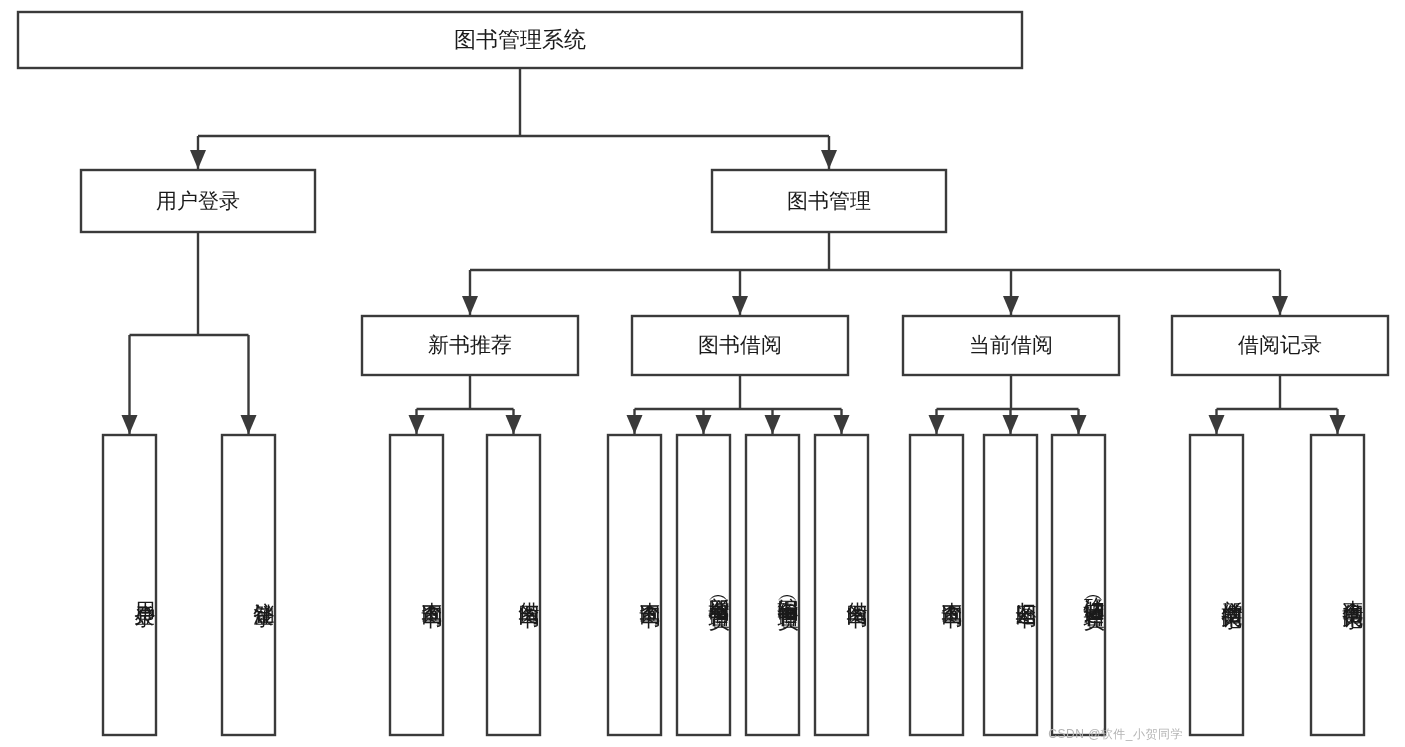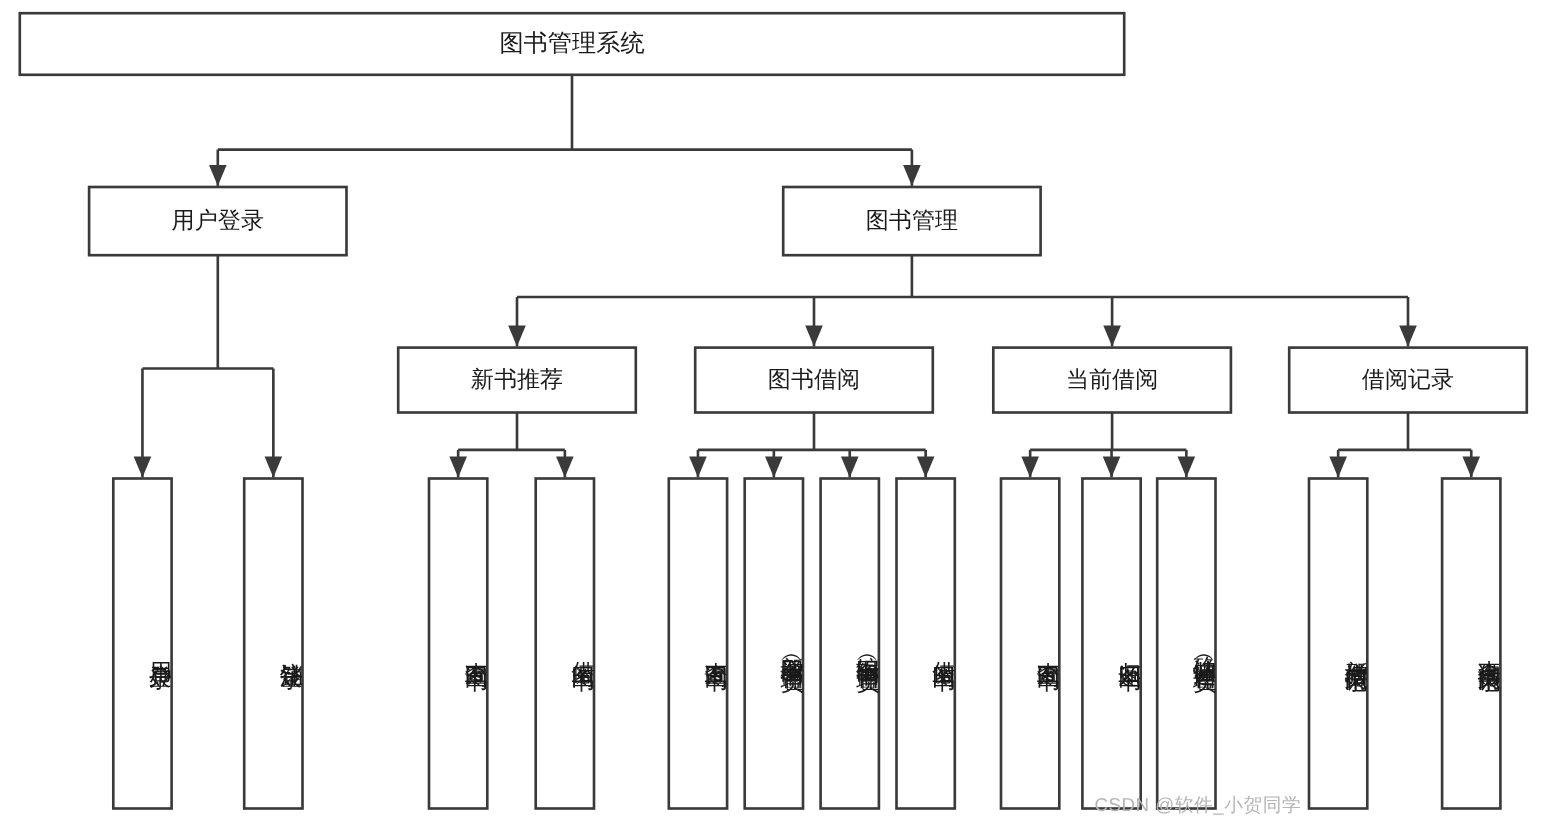--- a/index.html
+++ b/index.html
@@ -65,21 +65,21 @@
     display: flex;
     align-items: flex-start;
     justify-content: center;
     pointer-events: none;
   }
   #watermark {
     position: absolute;
     right: 8px;
     bottom: 4px;
     font-family: "Liberation Sans", "DejaVu Sans", sans-serif;
-    font-size: 17px;
+    font-size: 12px;
     color: #b4b4b4;
     white-space: nowrap;
     letter-spacing: 0.5px;
   }
 </style>
 </head>
 <body>
 
 <div id="diagram-root">
 

